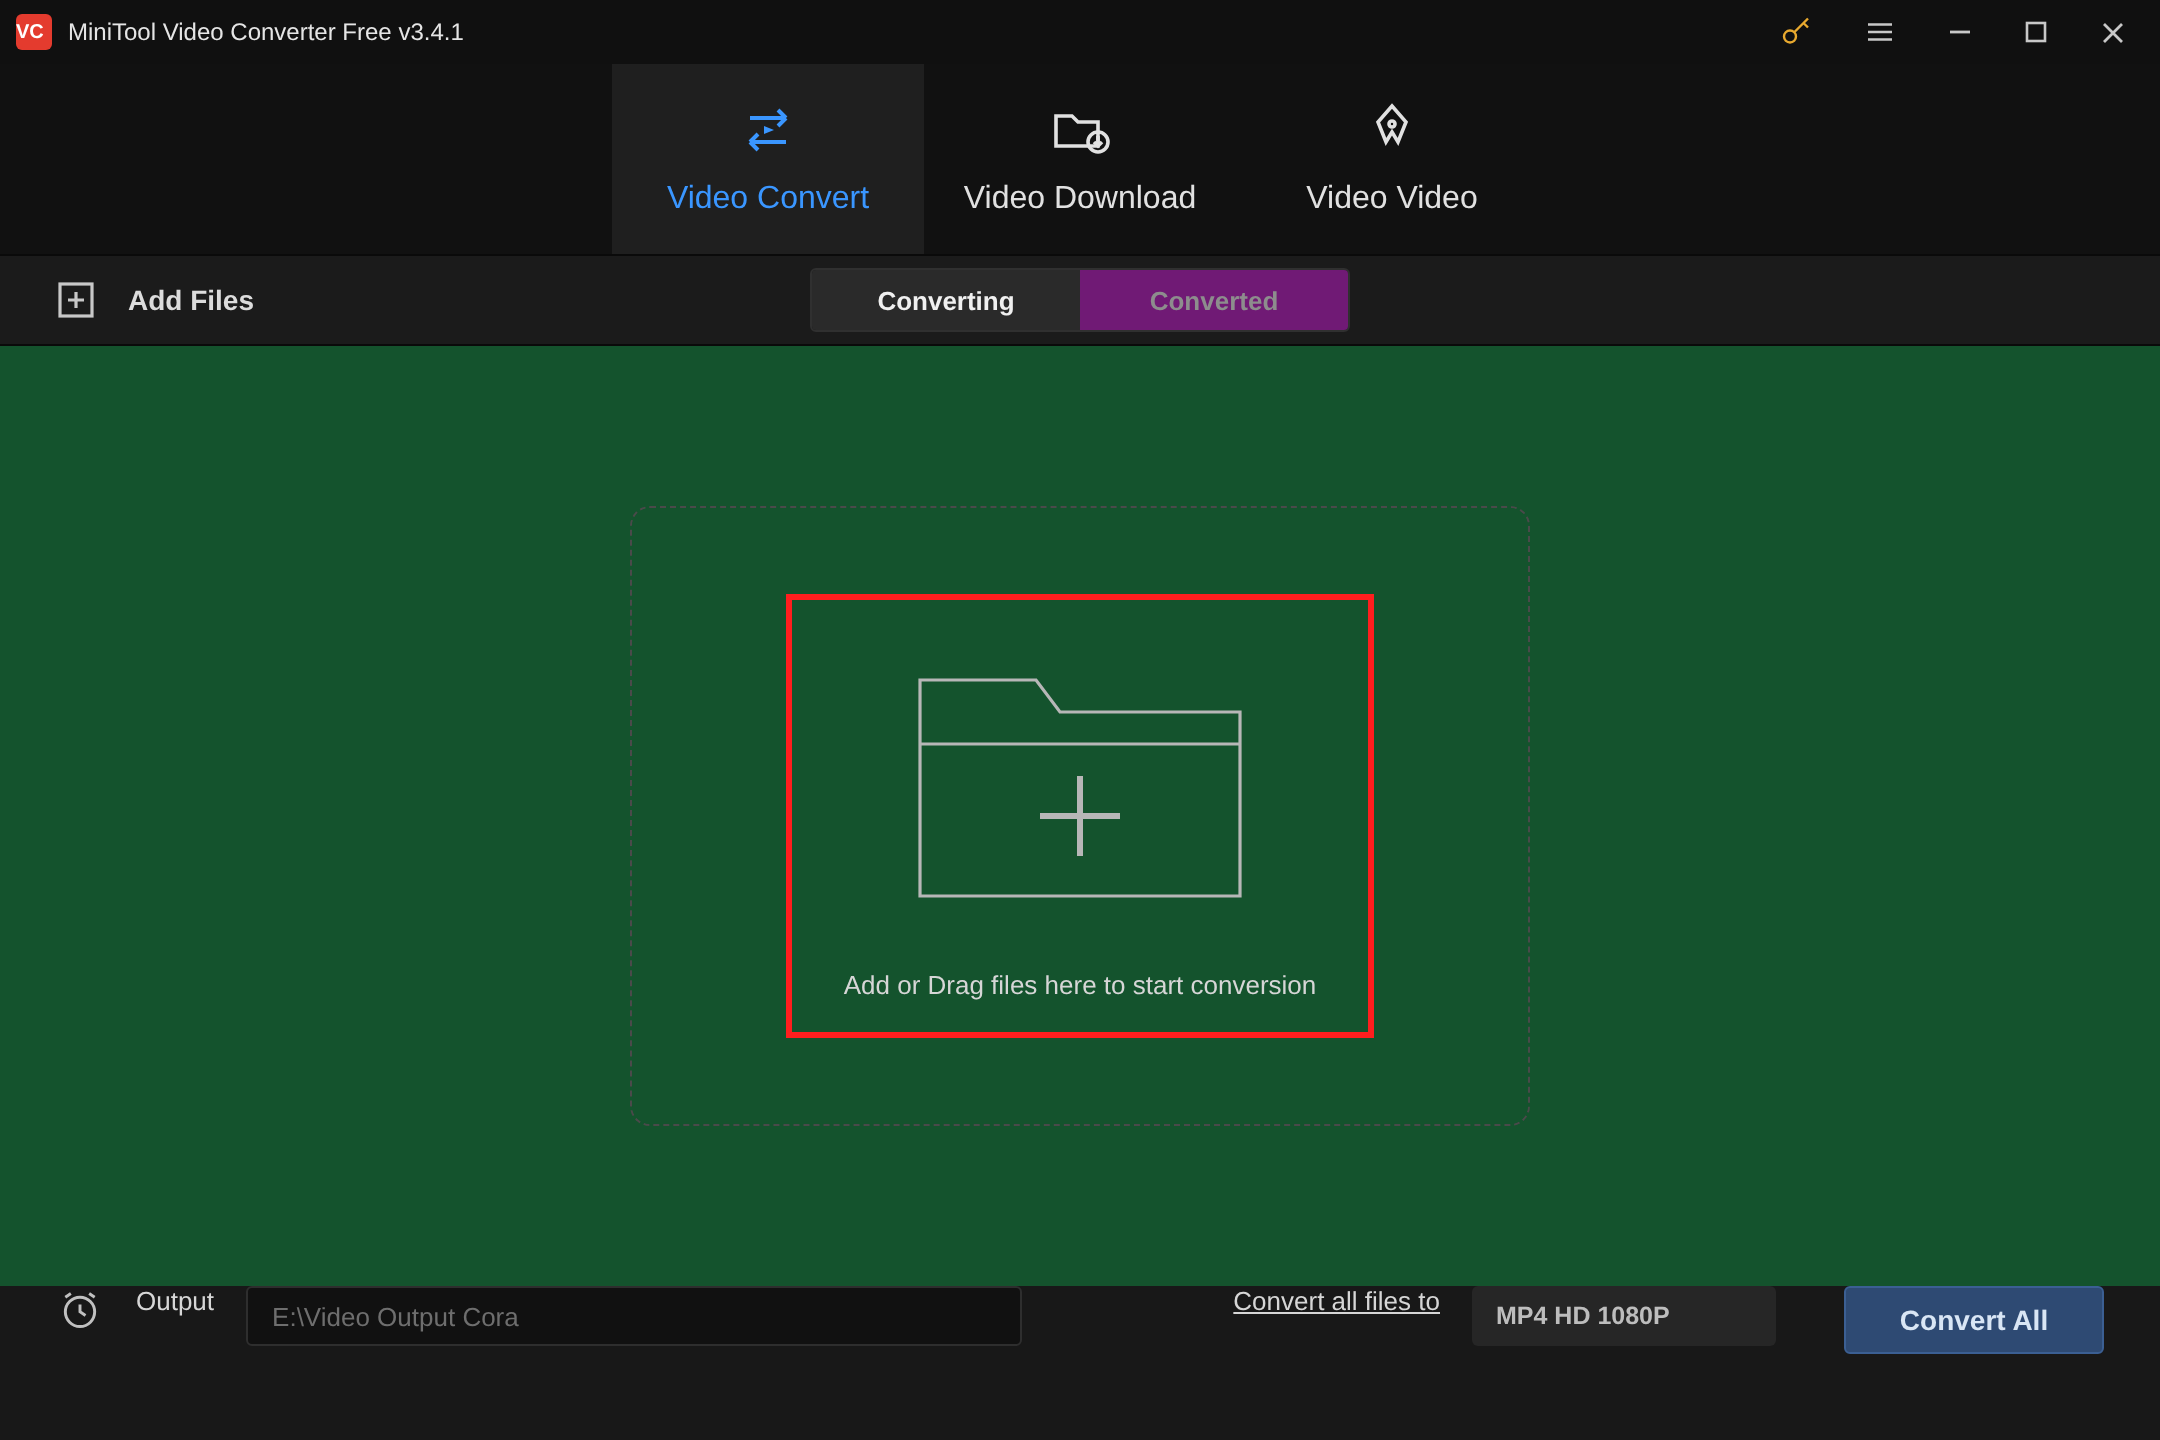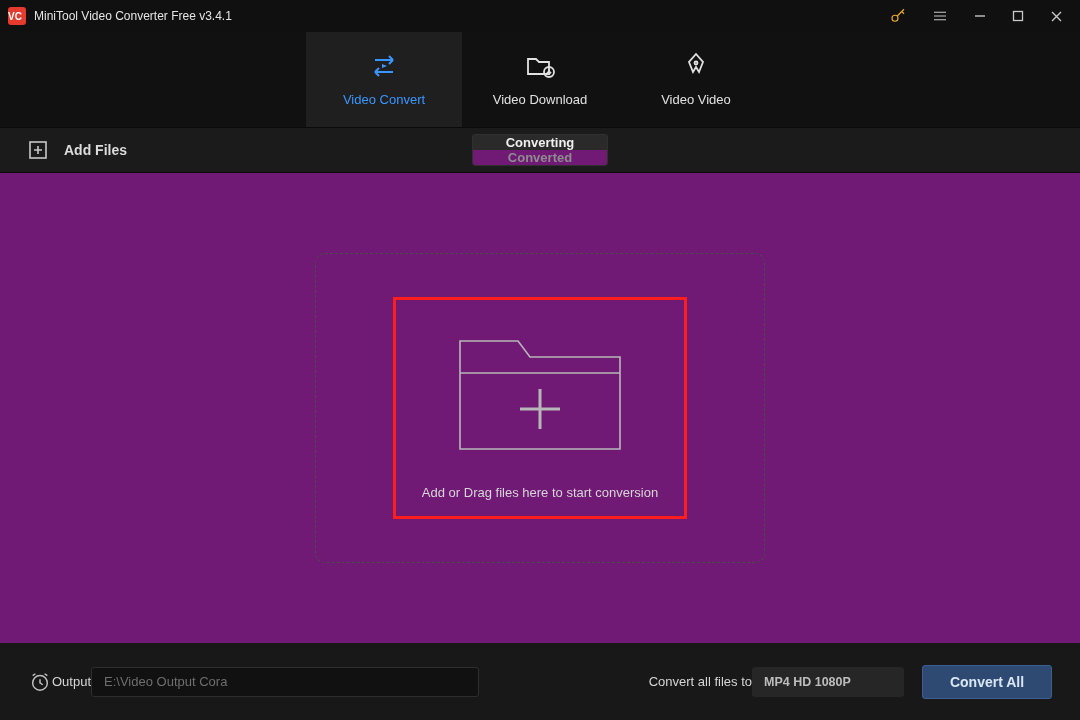--- a/index.html
+++ b/index.html
@@ -45,21 +45,21 @@
     align-items: stretch;
   }
   .mainnav-tab {
     width: 156px;
     display: flex;
     flex-direction: column;
     align-items: center;
     justify-content: center;
     gap: 12px;
     color: #e1e1e1;
-    font-size: 13px;
+    font-size: 16px;
     cursor: pointer;
   }
   .mainnav-tab.active {
     background: #1f1f1f;
     color: #3a96ff;
   }
   .mainnav-tab.active svg { stroke: #3a96ff; }
   .mainnav-tab svg { stroke: #e1e1e1; }
   .mainnav-tab .icon { height: 28px; display:flex; align-items:center; justify-content:center; }
 
@@ -89,21 +89,20 @@
     margin-left: auto;
     margin-right: auto;
     position: absolute;
     left: 50%;
     transform: translateX(-50%);
     display: flex;
     border: 1px solid #303030;
     border-radius: 3px;
     overflow: hidden;
     height: 32px;
-    flex-direction: column;
   }
   .subtab {
     width: 134px;
     display: flex;
     align-items: center;
     justify-content: center;
     font-size: 13px;
     font-weight: 600;
     color: #8d8d8d;
     background: #701a75;
@@ -114,21 +113,21 @@
     color: #f0f0f0;
   }
   .toolbar { position: relative; }
 
   
   .main {
     height: 470px;
     display: flex;
     align-items: center;
     justify-content: center;
-    background: #701a75;
+    background: #14532d;
   }
   .dropzone {
     width: 450px;
     height: 310px;
     border: 1px dashed #4a4a4a;
     border-radius: 10px;
     display: flex;
     align-items: center;
     justify-content: center;
   }
@@ -142,40 +141,40 @@
     justify-content: center;
     gap: 24px;
   }
   .drop-text { font-size: 13px; color: #d6d6d6; }
 
   
   .bottombar {
     height: 77px;
     background: #181818;
     display: flex;
-    align-items: center;
     padding: 0 28px;
+    gap: 16px;
   }
   .clock { width: 24px; height: 24px; display:flex; align-items:center; justify-content:center; }
   .output-label { font-size: 13px; color: #d6d6d6; }
   .output-select {
     width: 388px;
     height: 30px;
     background: #111111;
     border: 1px solid #2e2e2e;
     border-radius: 3px;
     display: flex;
     align-items: center;
     padding: 0 12px;
     color: #6e6e6e;
     font-size: 13px;
     cursor: pointer;
   }
   .output-select .chev { margin-left: auto; }
-  .convert-label { margin-left: auto; font-size: 13px; color: #d6d6d6; }
+  .convert-label { margin-left: auto; font-size: 13px; color: #d6d6d6; text-decoration: underline; }
   .format-select {
     width: 152px;
     height: 30px;
     background: #262626;
     border-radius: 3px;
     display: flex;
     align-items: center;
     padding: 0 12px;
     color: #bdbdbd;
     font-size: 12.5px;

